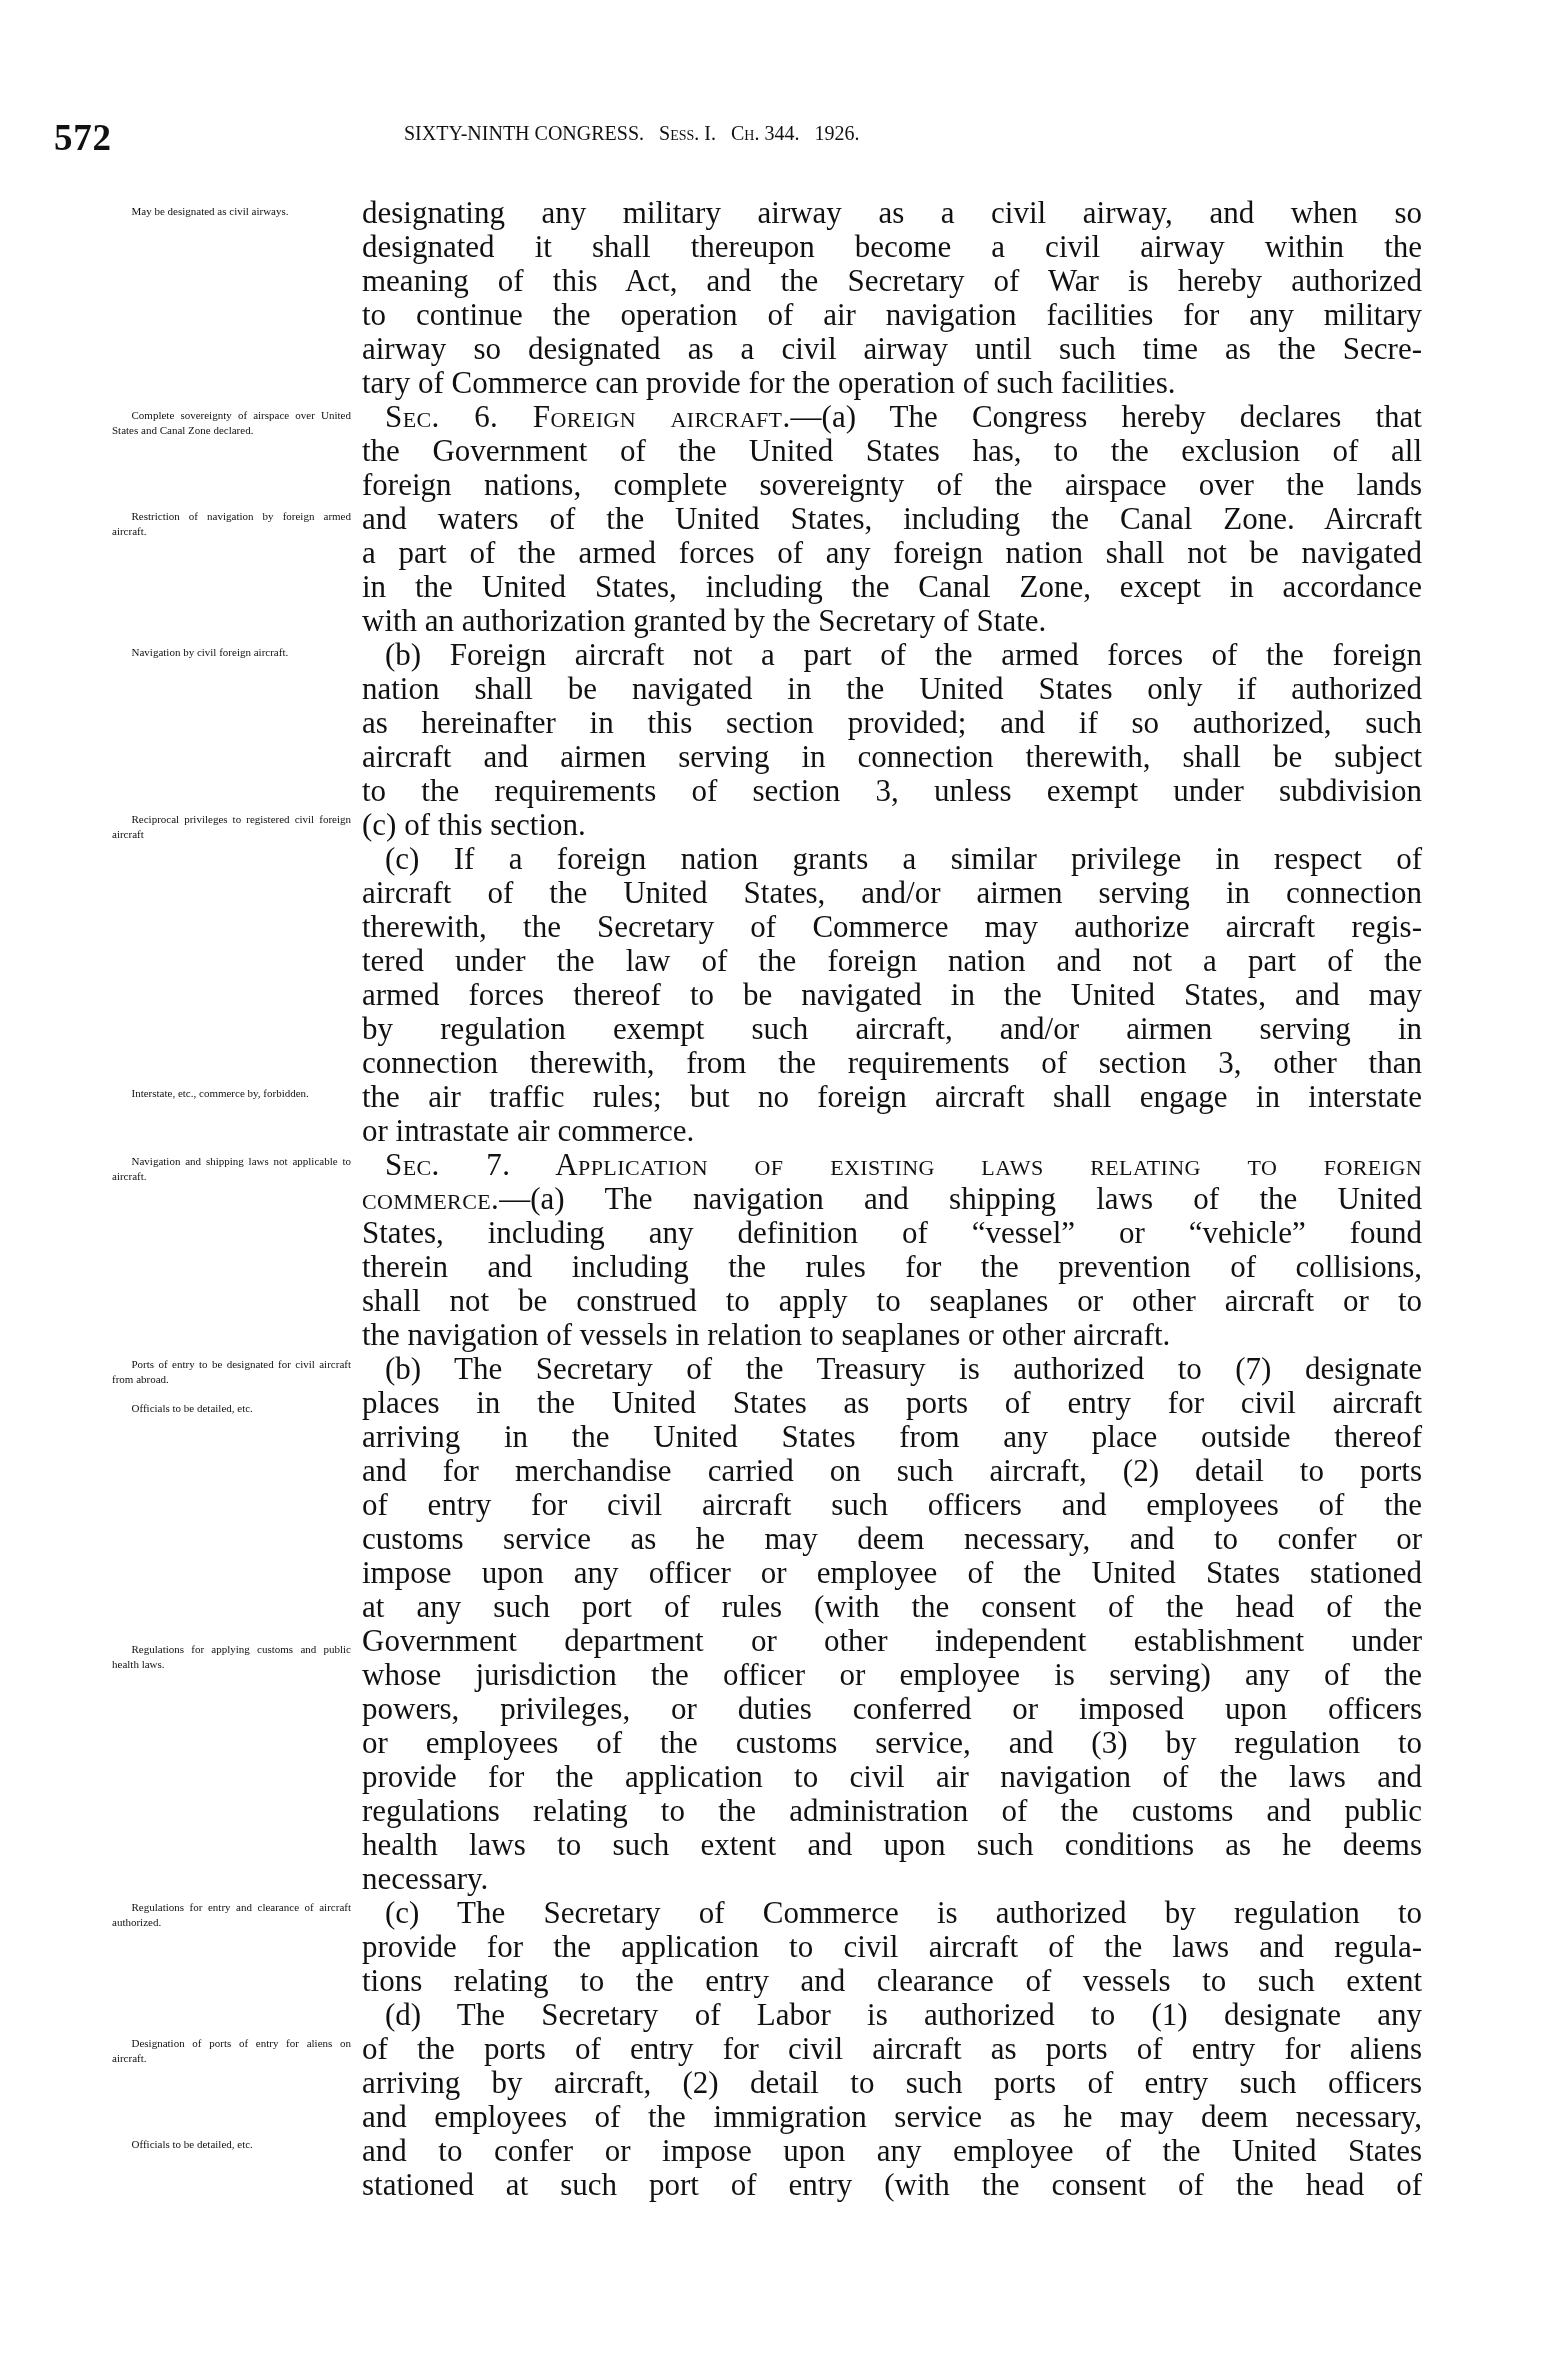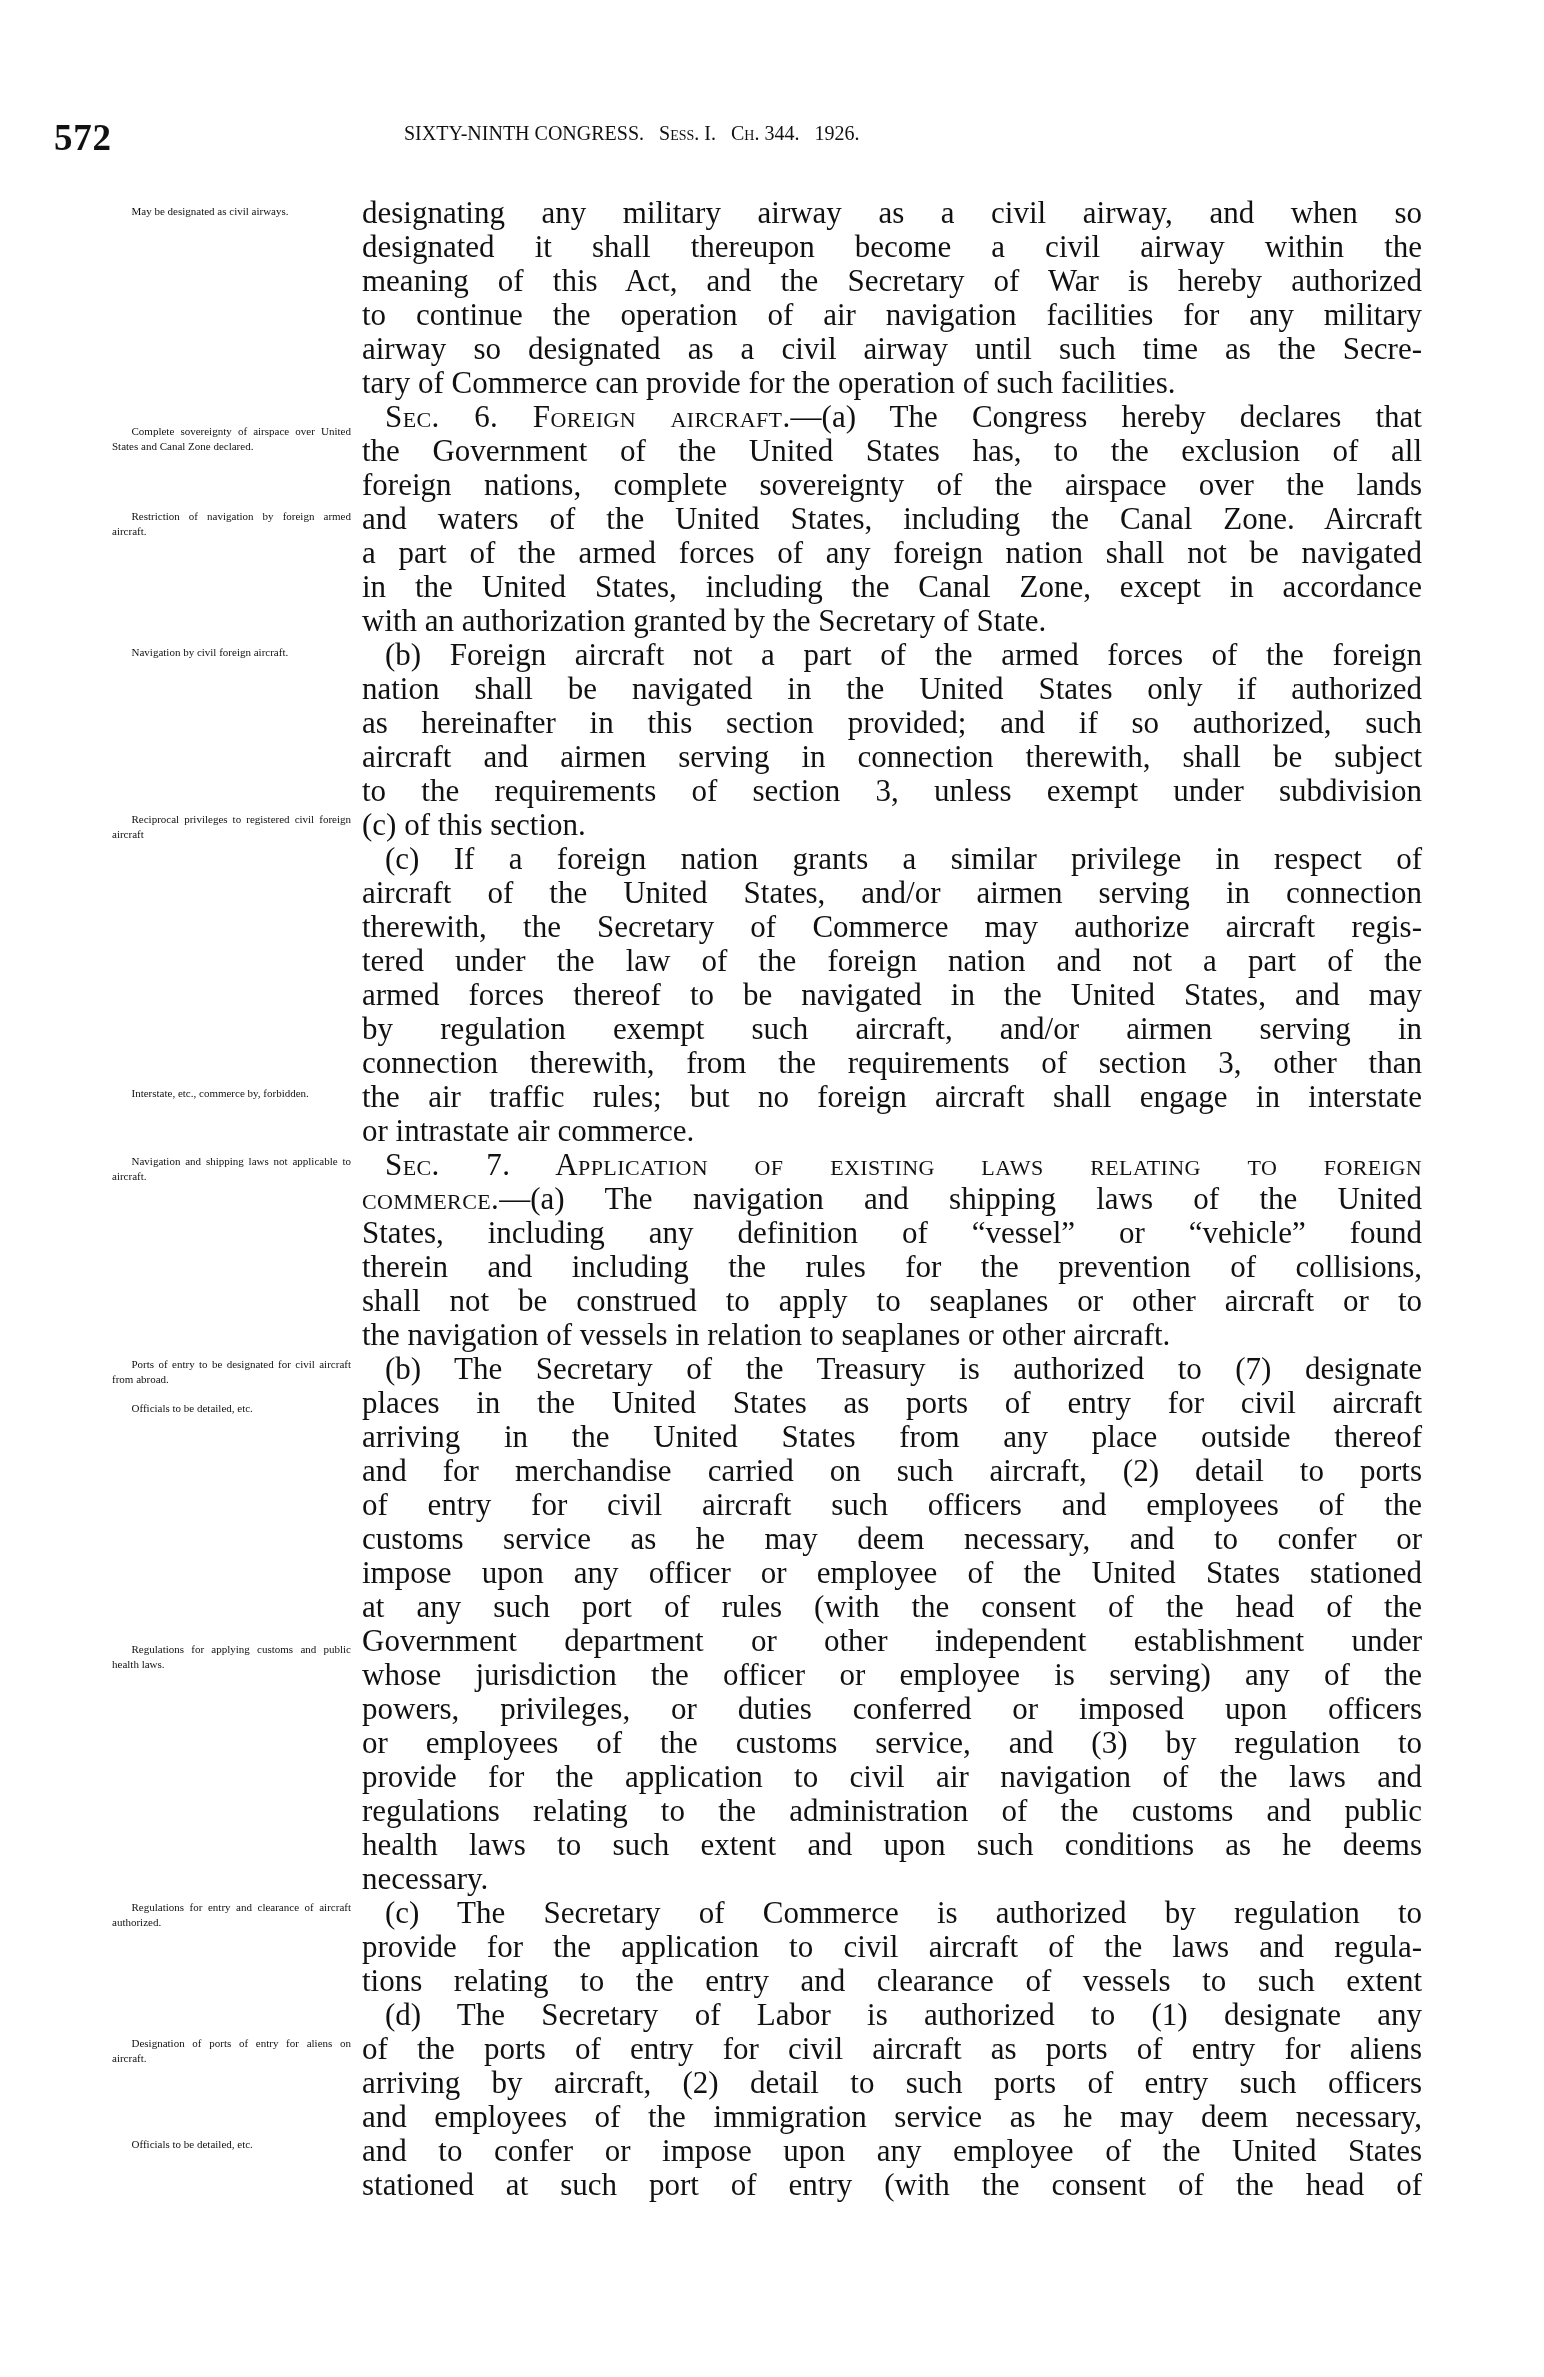--- a/index.html
+++ b/index.html
@@ -23,21 +23,21 @@
   <div class="running-head">
     <span>SIXTY-NINTH CONGRESS.</span>&nbsp;&nbsp;
     <span class="sc">Sess. I.</span>&nbsp;&nbsp;
     <span class="sc">Ch. 344.</span>&nbsp;&nbsp;
     <span>1926.</span>
   </div>
 </div>
 
 <div class="margin-col" id="margin-col">
     <div class="note" style="top: 8px; text-indent: 19.5px;">May be designated as civil airways.</div>
-    <div class="note" style="top: 212px; text-indent: 19.5px; margin-top: 16px;">Complete sovereignty of airspace over United States and Canal Zone declared.</div>
+    <div class="note" style="top: 212px; text-indent: 19.5px;">Complete sovereignty of airspace over United States and Canal Zone declared.</div>
     <div class="note" style="top: 313px; text-indent: 19.5px;">Restriction of navigation by foreign armed aircraft.</div>
     <div class="note" style="top: 449px; text-indent: 19.5px;">Navigation by civil foreign aircraft.</div>
     <div class="note" style="top: 616px; text-indent: 19.5px;">Reciprocal privileges to registered civil foreign aircraft</div>
     <div class="note" style="top: 890px; text-indent: 19.5px;">Interstate, etc., commerce by, forbidden.</div>
     <div class="note" style="top: 958px; text-indent: 19.5px;">Navigation and shipping laws not applicable to aircraft.</div>
     <div class="note" style="top: 1161px; text-indent: 19.5px;">Ports of entry to be designated for civil aircraft from abroad.</div>
     <div class="note" style="top: 1205px; text-indent: 19.5px;">Officials to be detailed, etc.</div>
     <div class="note" style="top: 1446px; text-indent: 19.5px;">Regulations for applying customs and public health laws.</div>
     <div class="note" style="top: 1704px; text-indent: 19.5px;">Regulations for entry and clearance of aircraft authorized.</div>
     <div class="note" style="top: 1840px; text-indent: 19.5px;">Designation of ports of entry for aliens on aircraft.</div>

